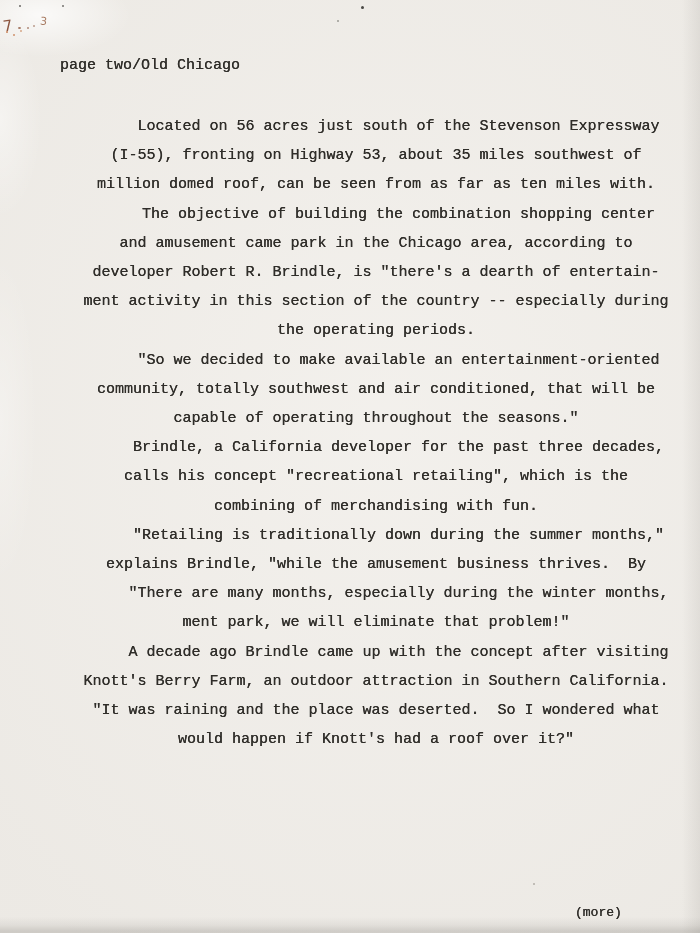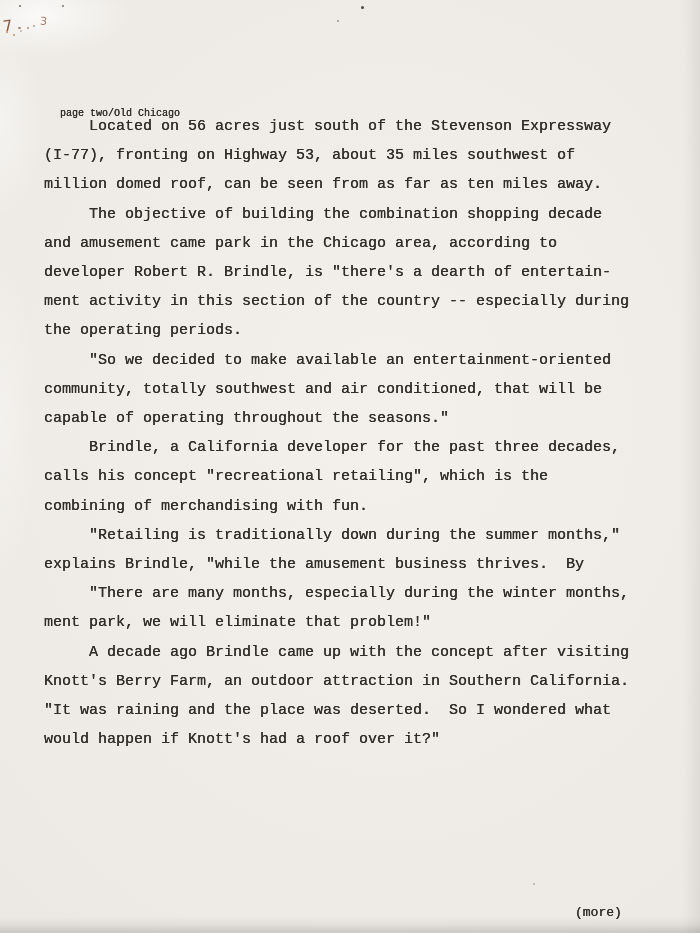--- a/index.html
+++ b/index.html
@@ -30,30 +30,30 @@
     color: #2f2d29;
   }
   .typed {
     color: #2f2d29;
     text-shadow: 0 0 0.6px rgba(47,45,41,0.85), 0.3px 0.3px 0.4px rgba(47,45,41,0.35);
   }
   .page-header {
     position: absolute;
     left: 60px;
     top: 56px;
-    font-size: 10px;
+    font-size: 15px;
     line-height: 20px;
     white-space: pre;
-    margin-top: 48px;
   }
   .doc-body {
     position: absolute;
-    left: 44px;
+    left: 76px;
     top: 112px;
     width: 600px;
+    text-align: center;
   }
   .doc-body .line {
     font-size: 15px;
     line-height: 29.2px;
     white-space: pre;
   }
   .doc-body .line.indent {
     padding-left: 45px;
   }
   .page-footer {
@@ -106,23 +106,23 @@
   <div class="speck" style="left:19px; top:5px; width:2px; height:2px; background:rgba(60,58,54,0.75);"></div>
   <div class="speck" style="left:62px; top:5px; width:2px; height:2px; background:rgba(60,58,54,0.7);"></div>
   <div class="speck" style="left:361px; top:6px; width:3px; height:3px; background:rgba(45,43,40,0.85);"></div>
   <div class="speck" style="left:337px; top:20px; width:2px; height:2px; background:rgba(90,87,82,0.55);"></div>
   <div class="speck" style="left:533px; top:883px; width:2px; height:2px; background:rgba(120,115,108,0.5);"></div>
 
   <div class="page-header typed">page two/Old Chicago</div>
 
   <div class="doc-body">
       <div class="line typed indent">Located on 56 acres just south of the Stevenson Expressway</div>
-      <div class="line typed">(I-77), fronting on Highway 53, about 35 miles southwest of</div>
-      <div class="line typed">million domed roof, can be seen from as far as ten miles away.</div>
-      <div class="line typed indent">The objective of building the combination shopping decade</div>
+      <div class="line typed">(I-55), fronting on Highway 53, about 35 miles southwest of</div>
+      <div class="line typed">million domed roof, can be seen from as far as ten miles with.</div>
+      <div class="line typed indent">The objective of building the combination shopping center</div>
       <div class="line typed">and amusement came park in the Chicago area, according to</div>
       <div class="line typed">developer Robert R. Brindle, is "there's a dearth of entertain-</div>
       <div class="line typed">ment activity in this section of the country -- especially during</div>
       <div class="line typed">the operating periods.</div>
       <div class="line typed indent">"So we decided to make available an entertainment-oriented</div>
       <div class="line typed">community, totally southwest and air conditioned, that will be</div>
       <div class="line typed">capable of operating throughout the seasons."</div>
       <div class="line typed indent">Brindle, a California developer for the past three decades,</div>
       <div class="line typed">calls his concept "recreational retailing", which is the</div>
       <div class="line typed">combining of merchandising with fun.</div>

